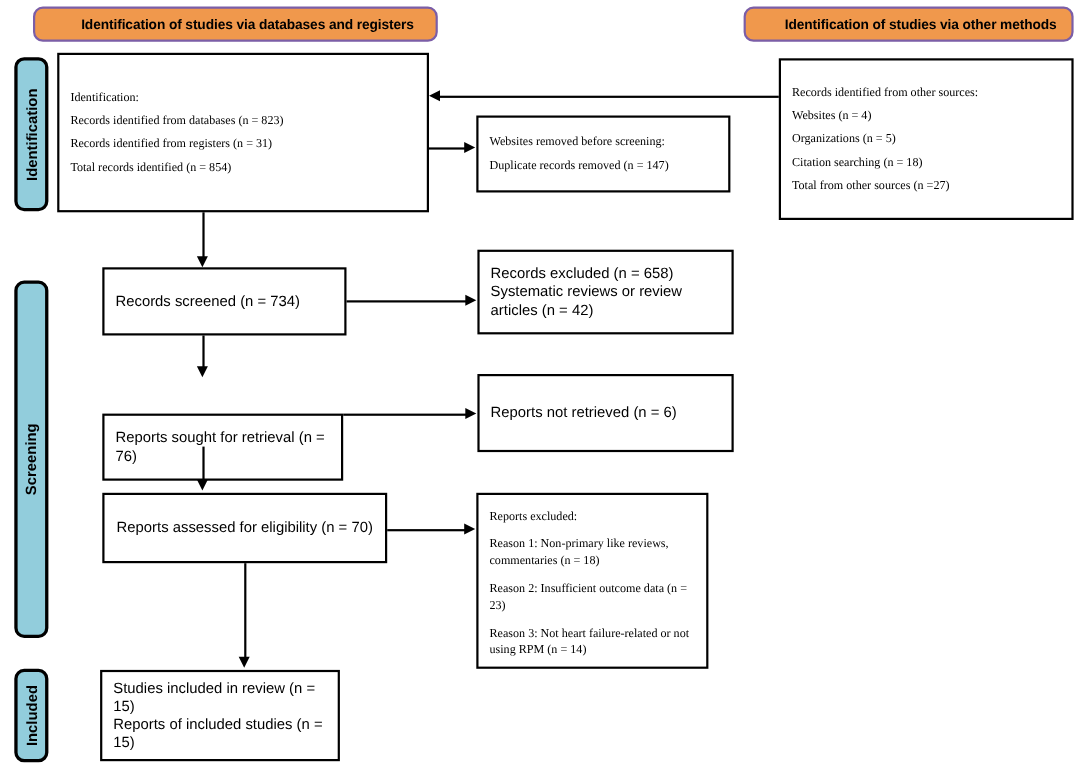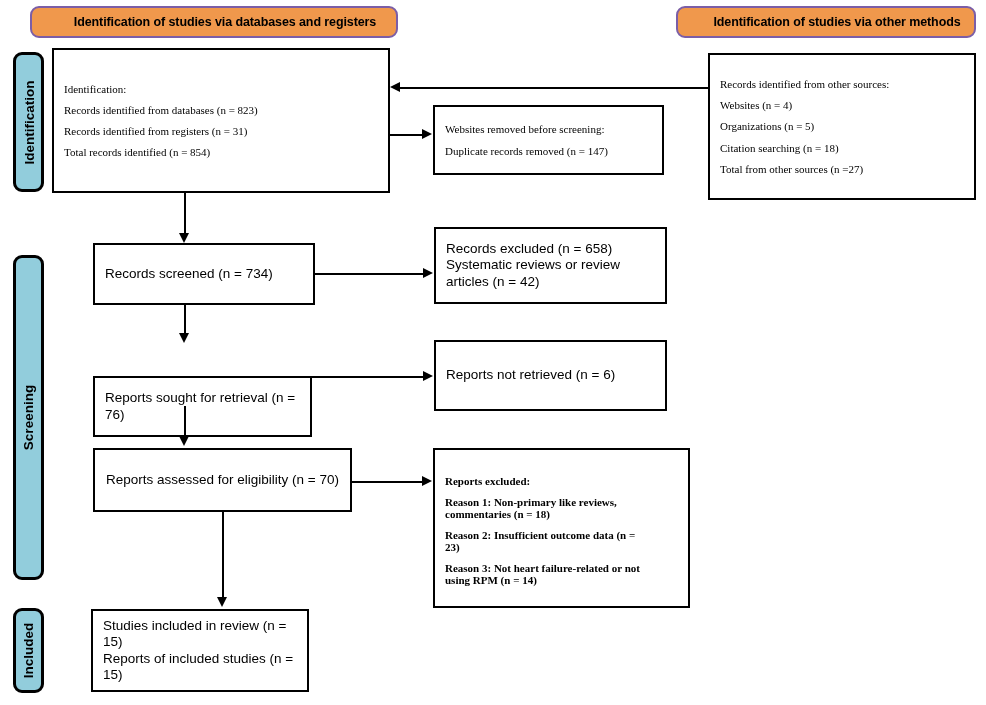--- a/index.html
+++ b/index.html
@@ -177,21 +177,21 @@
   </div>
 
   <div class="box sans" style="left:434px; top:340px; width:233px; height:71px;">
     <p>Reports not retrieved (n = 6)</p>
   </div>
 
   <div class="box sans" style="left:93px; top:448px; width:259px; height:64px;align-items:center;">
     <p>Reports assessed for eligibility (n = 70)</p>
   </div>
 
-  <div class="box serif" style="left:433px; top:448px; width:257px; height:160px; justify-content:center; padding-top:9px;font-weight:bold;">
+  <div class="box serif" style="left:433px; top:448px; width:211px; height:160px; justify-content:space-between; padding-top:9px;">
     <p>Reports excluded:</p>
     <p style="padding-bottom:0;"> Reason 1: Non-primary like reviews,</p>
     <p style="padding-top:0;">commentaries (n = 18)</p>
     <p style="padding-bottom:0;">Reason 2: Insufficient outcome data (n =</p>
     <p style="padding-top:0;">23)</p>
     <p style="padding-bottom:0;">Reason 3: Not heart failure-related or not</p>
     <p style="padding-top:0;">using RPM (n = 14)</p>
   </div>
 
   <div class="box sans" style="left:91px; top:609px; width:218px; height:83px;">

